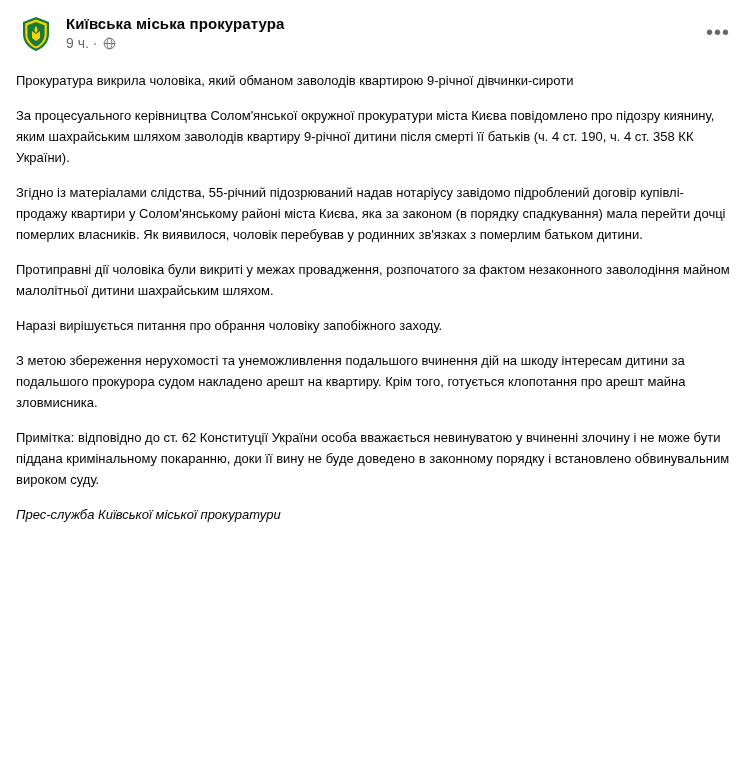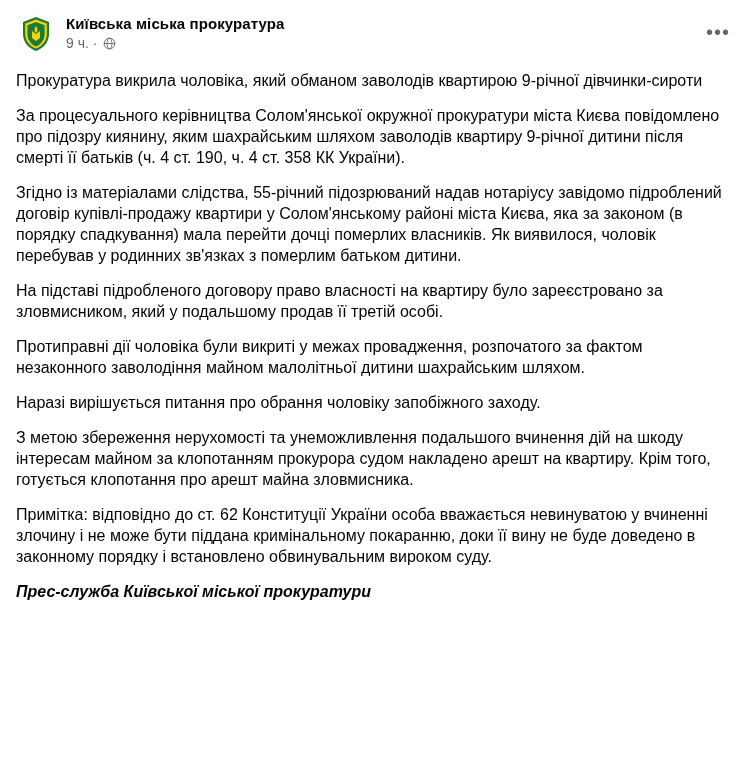--- a/index.html
+++ b/index.html
@@ -82,30 +82,29 @@
     border-radius: 50%;
     color: #65676b;
     font-size: 20px;
     letter-spacing: 1px;
     line-height: 1;
     cursor: pointer;
     user-select: none;
   }
   .post-body {
     margin-top: 10px;
-    font-size: 16px;
+    font-size: 13px;
     line-height: 21px;
     color: #050505;
   }
   .post-body p {
     margin: 0 0 14px 0;
   }
   .post-body p:last-child {
     margin-bottom: 4px;
-    font-weight: bold;
   }
   .signature {
     font-style: italic;
   }
 </style>
 </head>
 <body>
 
 <div class="post">
 
@@ -134,21 +133,20 @@
         </span>
       </div>
     </div>
     <div class="more-btn">•••</div>
   </div>
 
   <div class="post-body">
     <p>Прокуратура викрила чоловіка, який обманом заволодів квартирою 9-річної дівчинки-сироти</p>
     <p>За процесуального керівництва Солом'янської окружної прокуратури міста Києва повідомлено про підозру киянину, яким шахрайським шляхом заволодів квартиру 9-річної дитини після смерті її батьків (ч. 4 ст. 190, ч. 4 ст. 358 КК України).</p>
     <p>Згідно із матеріалами слідства, 55-річний підозрюваний надав нотаріусу завідомо підроблений договір купівлі-продажу квартири у Солом'янському районі міста Києва, яка за законом (в порядку спадкування) мала перейти дочці померлих власників. Як виявилося, чоловік перебував у родинних зв'язках з померлим батьком дитини.</p>
-    <p>На підставі підробленого договору право власності на квартиру було зареєстровано за зловмисником, який у подальшому продав її третій особі.</p>
     <p>Протиправні дії чоловіка були викриті у межах провадження, розпочатого за фактом незаконного заволодіння майном малолітньої дитини шахрайським шляхом.</p>
     <p>Наразі вирішується питання про обрання чоловіку запобіжного заходу.</p>
-    <p>З метою збереження нерухомості та унеможливлення подальшого вчинення дій на шкоду інтересам майном за клопотанням прокурора судом накладено арешт на квартиру. Крім того, готується клопотання про арешт майна зловмисника.</p>
+    <p>З метою збереження нерухомості та унеможливлення подальшого вчинення дій на шкоду інтересам дитини за подальшого прокурора судом накладено арешт на квартиру. Крім того, готується клопотання про арешт майна зловмисника.</p>
     <p>Примітка: відповідно до ст. 62 Конституції України особа вважається невинуватою у вчиненні злочину і не може бути піддана кримінальному покаранню, доки її вину не буде доведено в законному порядку і встановлено обвинувальним вироком суду.</p>
     <p class="signature">Прес-служба Київської міської прокуратури</p>
   </div>
 
 </div>
 
 </body></html>

